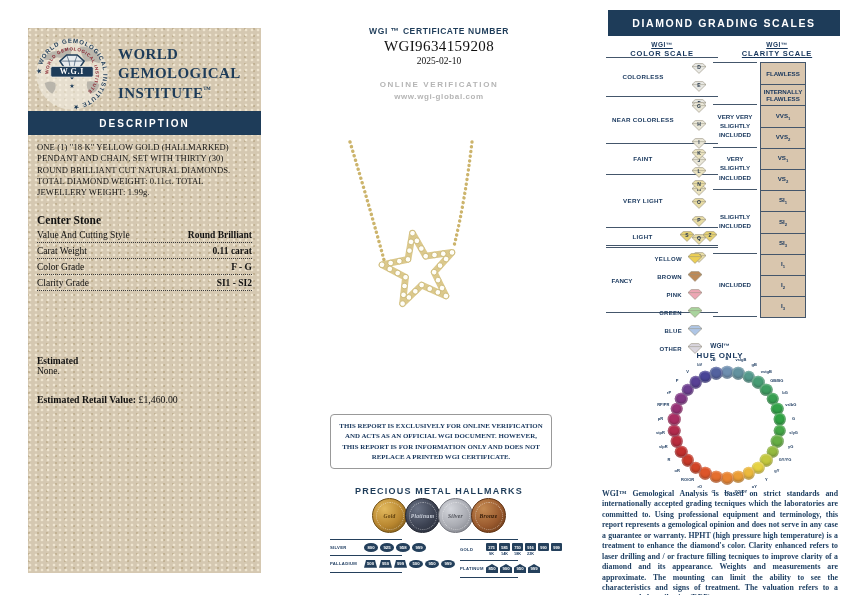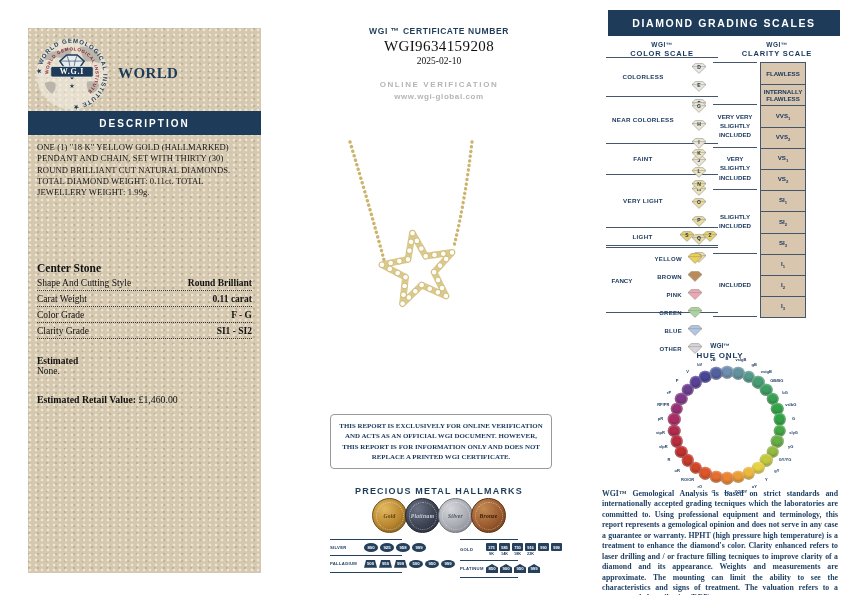--- a/index.html
+++ b/index.html
@@ -16,21 +16,21 @@
   .org-title{margin-left:8px;color:#1e3c59;font-weight:bold;font-size:15px;line-height:1.3;
     letter-spacing:.4px;font-family:"Liberation Serif",serif;}
   .org-title sup{font-size:8px;}
   .banner{position:absolute;background:#1e3c59;color:#fff;height:24px;display:flex;
     align-items:center;justify-content:center;font-family:"Liberation Sans",sans-serif;
     font-weight:bold;font-size:10px;letter-spacing:2px;}
   #desc-banner{left:0;top:83px;width:100%;text-align:center;}
   .desc-text{position:absolute;left:9px;top:114px;width:218px;font-size:8.6px;line-height:1.32;
     color:#141414;white-space:pre-line;letter-spacing:.1px;}
   .cs-table{position:absolute;left:9px;top:186px;width:215px;}
-  .cs-title{font-weight:bold;font-size:11.5px;color:#111;margin-bottom:1px;margin-top:48px;}
+  .cs-title{font-weight:bold;font-size:11.5px;color:#111;margin-bottom:1px;}
   .cs-row{display:flex;justify-content:space-between;align-items:baseline;
     border-bottom:1px dotted #3c3c3c;padding:3px 0 2px;font-size:9.5px;color:#111;}
   .cs-row b{font-size:9.5px;}
   .comments{position:absolute;left:9px;top:328px;font-size:9.5px;color:#111;}
   .comments .h{font-weight:bold;}
   .retail{position:absolute;left:9px;top:366px;font-size:9.8px;color:#111;}
   
   .mid{position:absolute;left:322px;top:0;width:234px;height:595px;}
   .mid-cert{position:absolute;left:0;top:26px;width:100%;text-align:center;}
   .cert-h{font-family:"Liberation Sans",sans-serif;font-weight:bold;font-size:8.5px;
@@ -75,21 +75,21 @@
   .stamp.trap{width:13px;height:8px;clip-path:polygon(16% 0,84% 0,100% 100%,0 100%);}
   .stamp.rect{width:11px;height:8px;border-radius:1px;font-size:4px;}
   .stamp.house{width:12px;height:9px;clip-path:polygon(50% 0,100% 38%,100% 100%,0 100%,0 38%);}
   .gold-wrap{display:flex;flex-direction:column;align-items:center;gap:1px;flex:none;}
   .gold-k{font-family:"Liberation Sans",sans-serif;font-weight:bold;font-size:3.8px;
     color:#17365c;height:4px;line-height:4px;}
   
   .right{position:absolute;left:600px;top:0;width:240px;height:595px;}
   #grading-banner{left:8px;top:10px;width:232px;height:26px;letter-spacing:1.6px;font-size:10.5px;}
   .scale-head{position:absolute;top:41px;text-align:center;font-family:"Liberation Sans",sans-serif;
-    font-weight:bold;color:#17365c;line-height:1.3;}
+    font-weight:bold;color:#17365c;line-height:1.3;text-decoration:underline;}
   .scale-head .l1{font-size:6.5px;letter-spacing:.5px;}
   .scale-head .l2{font-size:7.5px;letter-spacing:.8px;}
   #color-head{left:6px;width:112px;}
   #clarity-head{left:122px;width:110px;}
   #color-scale-col{position:absolute;top:57px;left:6px;width:112px;}
   .cs-group{display:flex;border-top:1px solid #44566b;}
   .cs-glabel{width:74px;display:flex;align-items:center;justify-content:center;text-align:center;
     font-family:"Liberation Sans",sans-serif;font-weight:bold;font-size:6.2px;color:#17365c;
     line-height:1.55;letter-spacing:.3px;}
   .cs-icons{flex:1;display:flex;flex-direction:column;align-items:center;
@@ -156,35 +156,37 @@
         <g>
           <path d="M34,33 L43,25 L57,25 L66,33 L50,56 Z" fill="#e8ecef" stroke="#1e3c59" stroke-width="2" stroke-linejoin="round"></path>
           <path d="M34,33 L66,33 M43,25 L46,33 M57,25 L54,33 M46,33 L50,56 M54,33 L50,56" fill="none" stroke="#1e3c59" stroke-width="0.8"></path>
         </g>
         <rect x="22" y="40" width="56" height="14" rx="2.5" fill="#1e3c59" stroke="#f5f2ea" stroke-width="1"></rect>
         <text x="50" y="50.5" text-anchor="middle" font-family="Liberation Serif, serif" font-size="10.5" font-weight="bold" fill="#ffffff" letter-spacing="1">W.G.I</text>
         <text x="50" y="68" text-anchor="middle" font-size="8" fill="#1e3c59">★</text>
       </svg>
       <div class="org-title">
         <div>WORLD</div>
+        <div>GEMOLOGICAL</div>
+        <div><span>INSTITUTE</span><sup>™</sup></div>
       </div>
     </div>
 
     <div class="banner" id="desc-banner">DESCRIPTION</div>
 
     <div class="desc-text">ONE (1) "18 K" YELLOW GOLD (HALLMARKED)
 PENDANT AND CHAIN, SET WITH THIRTY (30)
 ROUND BRILLIANT CUT NATURAL DIAMONDS.
 TOTAL DIAMOND WEIGHT: 0.11ct. TOTAL
 JEWELLERY WEIGHT: 1.99g.</div>
 
     <div class="cs-table">
       <div class="cs-title">Center Stone</div>
       <div class="cs-row">
-        <span>Shape And Cutting Style</span>
+        <span>Value And Cutting Style</span>
         <b>Round Brilliant</b>
       </div>
       <div class="cs-row">
         <span>Carat Weight</span>
         <b>0.11 carat</b>
       </div>
       <div class="cs-row">
         <span>Color Grade</span>
         <b>F - G</b>
       </div>

